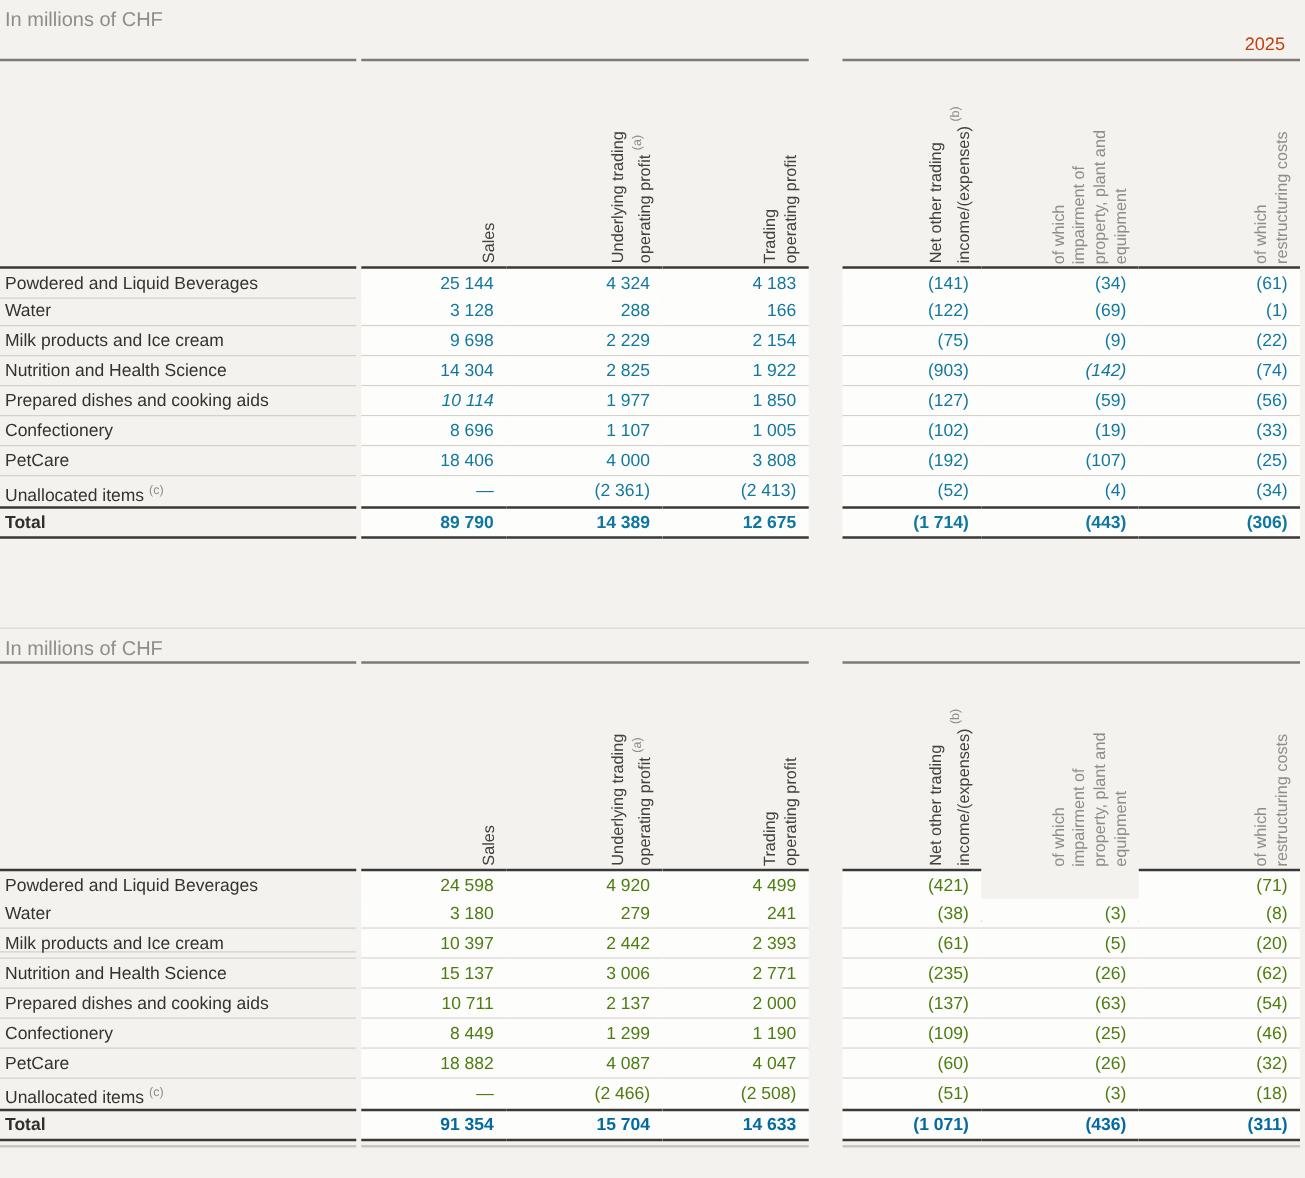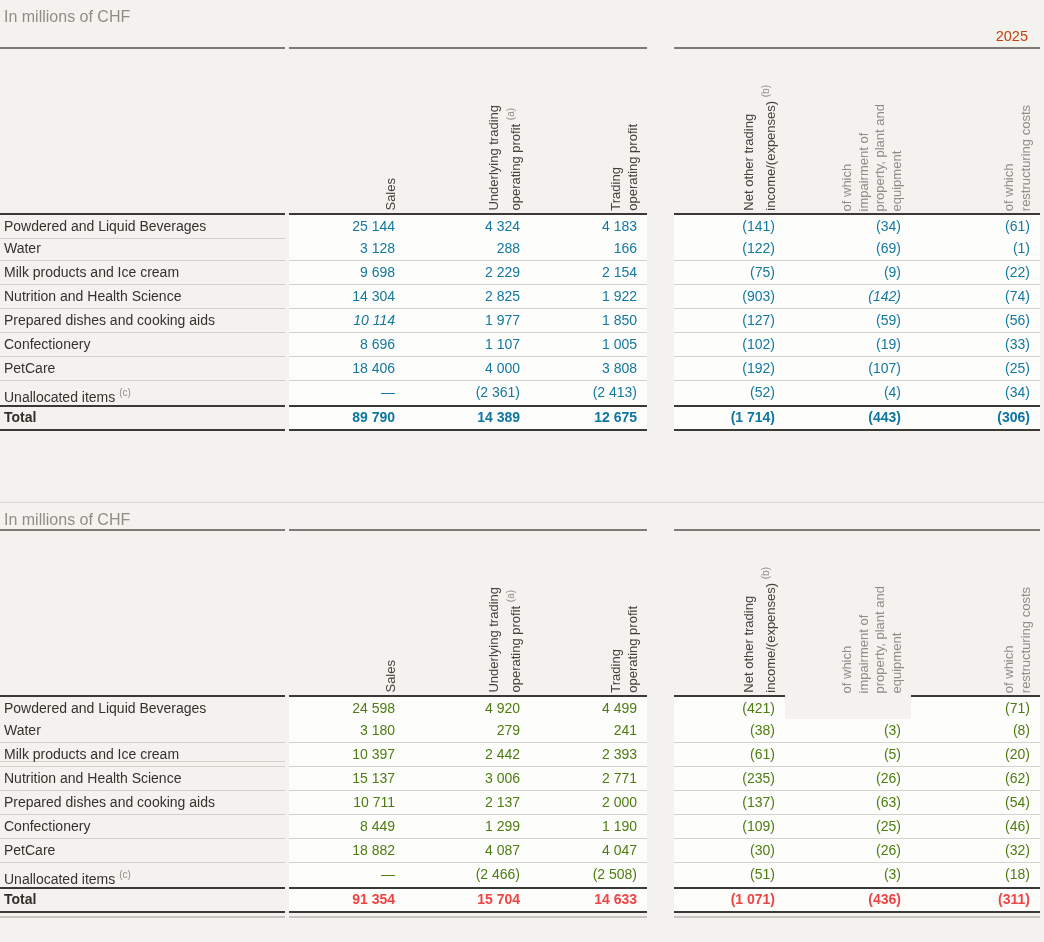--- a/index.html
+++ b/index.html
@@ -54,21 +54,21 @@
   .total .lab, .total .val {
     border-top:2px solid #3b3935 !important;
     border-bottom:2px solid #3b3935 !important;
     line-height:21px;
   }
   .total .lab { color:#312f2a; }
 
   .t-current .val { color:#13789f; }
   .t-prior  .val { color:#4d7c0f; }
   .t-current .total .val { color:#0d76a1; }
-  .t-prior  .total .val { color:#ef4444; }
+  .t-prior  .total .val { color:#0369a1; }
 
   .divider { height:1px; background:#dad7d3; margin-top:71px; width:1044px; }
 </style>
 </head>
 <body>
 
 <div class="page">
 
   <section class="tbl t-current">
     <div class="caption">In millions of CHF</div>
@@ -279,21 +279,21 @@
           <div class="val" style="grid-column: 5;">1 190</div>
           <div class="val" style="grid-column: 7;">(109)</div>
           <div class="val" style="grid-column: 8;">(25)</div>
           <div class="val" style="grid-column: 9;">(46)</div>
         </div>
         <div class="row data">
           <div class="lab"><span>PetCare</span></div>
           <div class="val" style="grid-column: 3;">18 882</div>
           <div class="val" style="grid-column: 4;">4 087</div>
           <div class="val" style="grid-column: 5;">4 047</div>
-          <div class="val" style="grid-column: 7;">(30)</div>
+          <div class="val" style="grid-column: 7;">(60)</div>
           <div class="val" style="grid-column: 8;">(26)</div>
           <div class="val" style="grid-column: 9;">(32)</div>
         </div>
         <div class="row data last">
           <div class="lab"><span>Unallocated items</span> <span class="lnote">(c)</span></div>
           <div class="val" style="grid-column: 3;">—</div>
           <div class="val" style="grid-column: 4;">(2 466)</div>
           <div class="val" style="grid-column: 5;">(2 508)</div>
           <div class="val" style="grid-column: 7;">(51)</div>
           <div class="val" style="grid-column: 8;">(3)</div>

